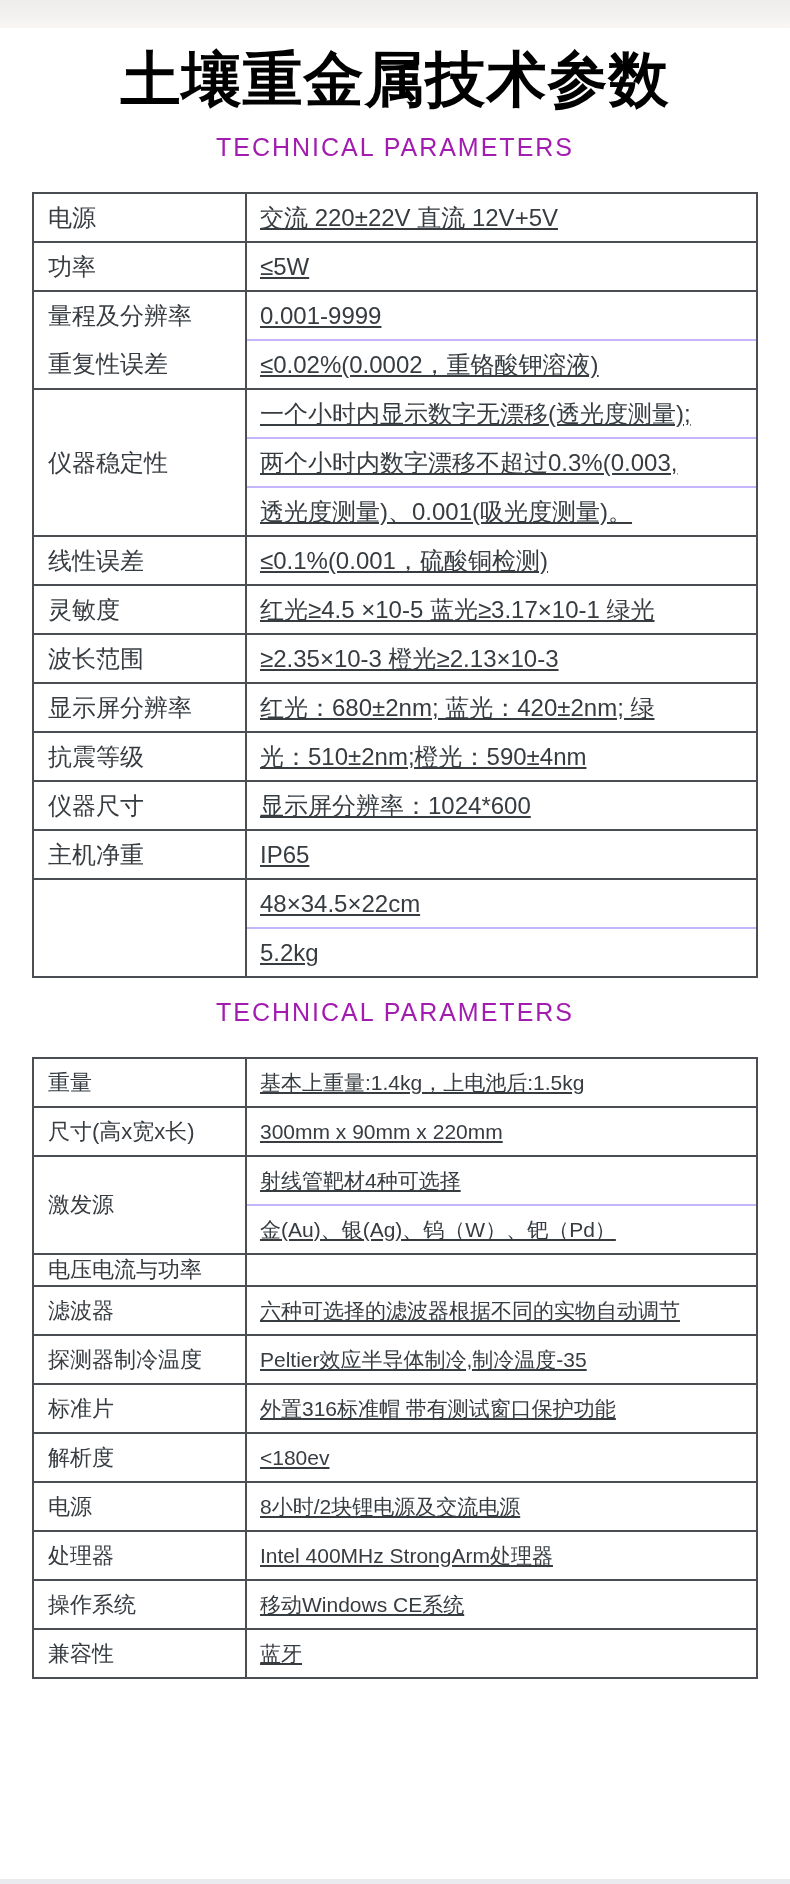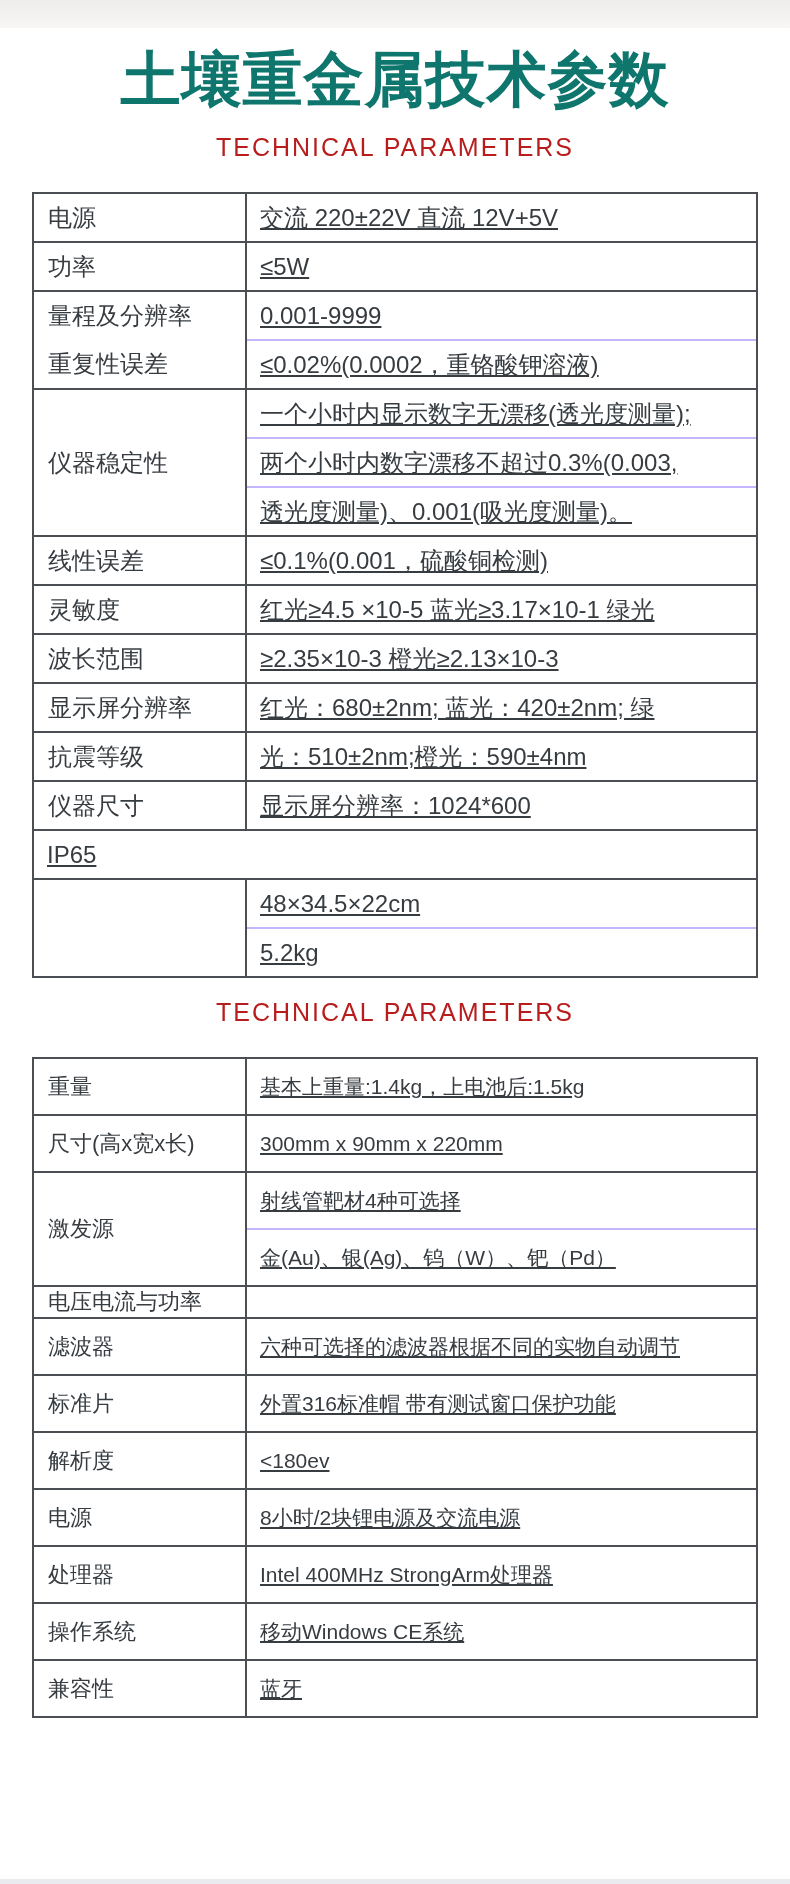--- a/index.html
+++ b/index.html
@@ -25,36 +25,36 @@
     left:0;right:0;bottom:0;
     height:5px;
     background:#e9ebef;
   }
   .sec-title{
     margin:0;
     text-align:center;
     font-size:60px;
     line-height:1.12;
     font-weight:800;
-    color:#0f766e;
+    color:#000000;
     letter-spacing:1px;
     white-space:nowrap;
   }
   .sec1 .sec-title{margin-top:18px;}
   .sec2 .sec-title{margin-top:46px;font-size:62px;}
   .sec-title .suffix{
     font-size:44px;
     letter-spacing:0;
   }
   .sec-subtitle{
     margin-top:20px;
     text-align:center;
     font-size:25px;
     letter-spacing:2px;
-    color:#b91c1c;
+    color:#a21caf;
     font-weight:400;
   }
   .spec-table{
     margin:30px 32px 0 32px;
     border:2px solid #4b4e52;
   }
   .sec2 .spec-table{}
   .tgroup{
     display:flex;
     align-items:stretch;
@@ -90,21 +90,21 @@
     padding-left:13px;
     padding-right:4px;
     overflow:hidden;
     white-space:nowrap;
     text-decoration:underline;
   }
   .vcell + .vcell{
     border-top:2px solid #c4b5fd;
   }
   .t1 .lcell,.t1 .vcell{font-size:24px;}
-  .t2 .vcell{height:55px;}
+  .t2 .vcell{height:47px;}
   .t2 .lcell{font-size:22px;}
   .t2 .vcell{font-size:21px;}
 </style>
 </head>
 <body>
 
 <div class="page">
   <div class="topbar"></div>
 
   <div class="sec1">
@@ -189,20 +189,23 @@
         </div>
         <div class="tgroup">
           <div class="tlabel">
             <div class="lcell">仪器尺寸</div>
           </div>
           <div class="tvals">
             <div class="vcell">显示屏分辨率：1024*600</div>
           </div>
         </div>
         <div class="tgroup">
+          <div class="tlabel">
+            <div class="lcell">主机净重</div>
+          </div>
           <div class="tvals">
             <div class="vcell">IP65</div>
           </div>
         </div>
         <div class="tgroup">
           <div class="tlabel">
             <div class="lcell"></div>
           </div>
           <div class="tvals">
             <div class="vcell">48×34.5×22cm</div>
@@ -248,20 +251,28 @@
         <div class="tgroup">
           <div class="tlabel">
             <div class="lcell">滤波器</div>
           </div>
           <div class="tvals">
             <div class="vcell">六种可选择的滤波器根据不同的实物自动调节</div>
           </div>
         </div>
         <div class="tgroup">
           <div class="tlabel">
+            <div class="lcell">探测器制冷温度</div>
+          </div>
+          <div class="tvals">
+            <div class="vcell">Peltier效应半导体制冷,制冷温度-35</div>
+          </div>
+        </div>
+        <div class="tgroup">
+          <div class="tlabel">
             <div class="lcell">标准片</div>
           </div>
           <div class="tvals">
             <div class="vcell">外置316标准帽 带有测试窗口保护功能</div>
           </div>
         </div>
         <div class="tgroup">
           <div class="tlabel">
             <div class="lcell">解析度</div>
           </div>

